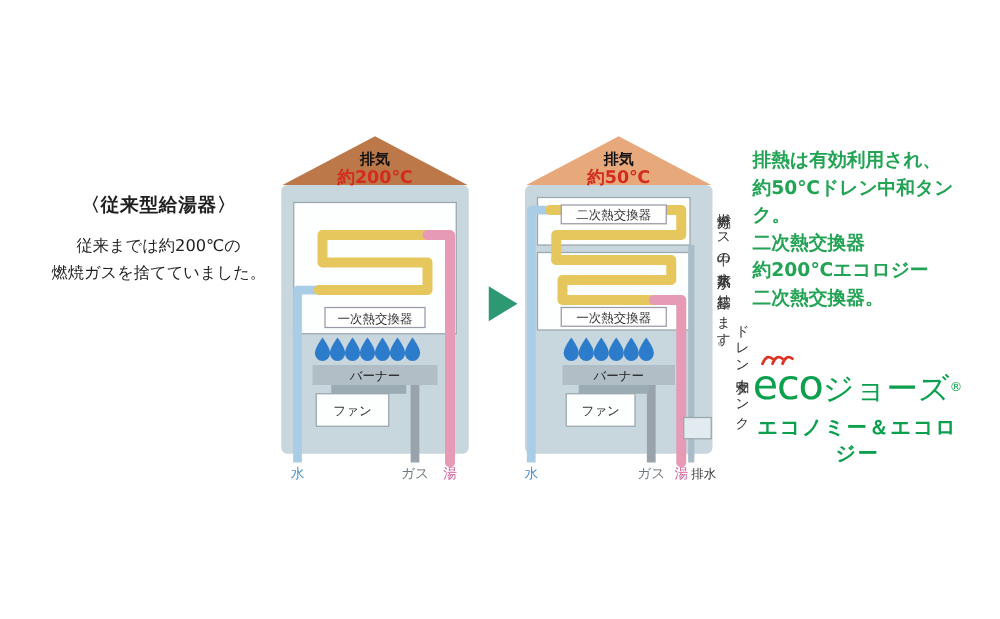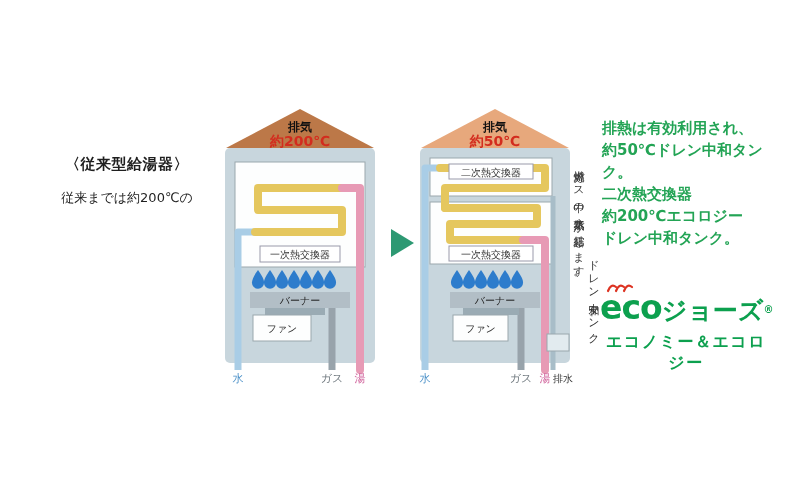--- a/index.html
+++ b/index.html
@@ -20,37 +20,38 @@
     border-left: 23px solid #2d9973;
   }
   .vnote { position: absolute; writing-mode: vertical-rl; font-size: 11px; color: #333; letter-spacing: 1.5px; }
   #vnote-condensation { left: 570px; top: 162px; }
   #vnote-tank { left: 585px; top: 252px; }
   .right-text {
     position: absolute; left: 602px; top: 117px; width: 172px;
     color: #23a455; font-size: 15px; font-weight: 700; line-height: 22px;
   }
   .logo { position: absolute; left: 600px; top: 288px; width: 172px; text-align: center; color: #0ca04e; }
-  .logo-main { position: relative; display: inline-block; font-weight: 700; white-space: nowrap; text-align: center; }
+  .logo-main { position: relative; display: inline-block; font-weight: 400; white-space: nowrap; text-align: center; }
   .steam-svg { position: absolute; left: 6px; top: -8px; }
   .logo-eco  { font-size: 33px; letter-spacing: -1px; }
   .logo-jozu { font-size: 25px; }
   .logo-reg  { font-size: 10px; vertical-align: super; }
   .logo-sub  { margin-top: 5px; font-size: 16px; font-weight: 600; letter-spacing: 1.5px; }
   svg text { font-family: "DejaVu Sans", "Liberation Sans", sans-serif; }
 </style>
 </head>
 <body>
 
 <div class="canvas">
 
   <div class="left-text">
     <div class="left-title">〈従来型給湯器〉</div>
     <div class="left-desc">
       <div>従来までは約200℃の</div>
+      <div>燃焼ガスを捨てていました。</div>
     </div>
   </div>
 
   <svg id="conv-svg" class="heater-svg" width="180" height="285" viewBox="0 0 180 285">
     <defs>
       <path id="flameA" d="M0,-10 C4,-4.5 5.5,-1 5.5,1.5 A5.5,5.5 0 1 1 -5.5,1.5 C-5.5,-1 -4,-4.5 0,-10 Z"></path>
     </defs>
     <polygon points="16,48 90,9 164,48" fill="#bc7848"></polygon>
     <rect x="15" y="48" width="150" height="215" rx="5" fill="#c8d6dd"></rect>
     <rect x="25" y="62" width="130" height="105" fill="#fdfefe" stroke="#9aa7ad"></rect>
@@ -124,21 +125,21 @@
   </svg>
 
   <div id="vnote-condensation" class="vnote">燃焼ガス中の水蒸気が結露します。</div>
   <div id="vnote-tank" class="vnote">ドレン中和タンク</div>
 
   <div class="right-text">
     <div>排熱は有効利用され、</div>
     <div>約50℃ドレン中和タンク。</div>
     <div>二次熱交換器</div>
     <div>約200℃エコロジー</div>
-    <div>ドレン中和タンク。</div>
+    <div>二次熱交換器。</div>
   </div>
 
   <div class="logo">
     <div class="logo-main">
       <svg class="steam-svg" width="30" height="13" viewBox="0 0 30 13">
         <g stroke="#dd3322" stroke-width="2.2" fill="none" stroke-linecap="round">
           <path d="M2,11 Q5,3 10,7"></path>
           <path d="M10,11 Q13,3 18,7"></path>
           <path d="M18,11 Q21,3 26,7"></path>
         </g>

